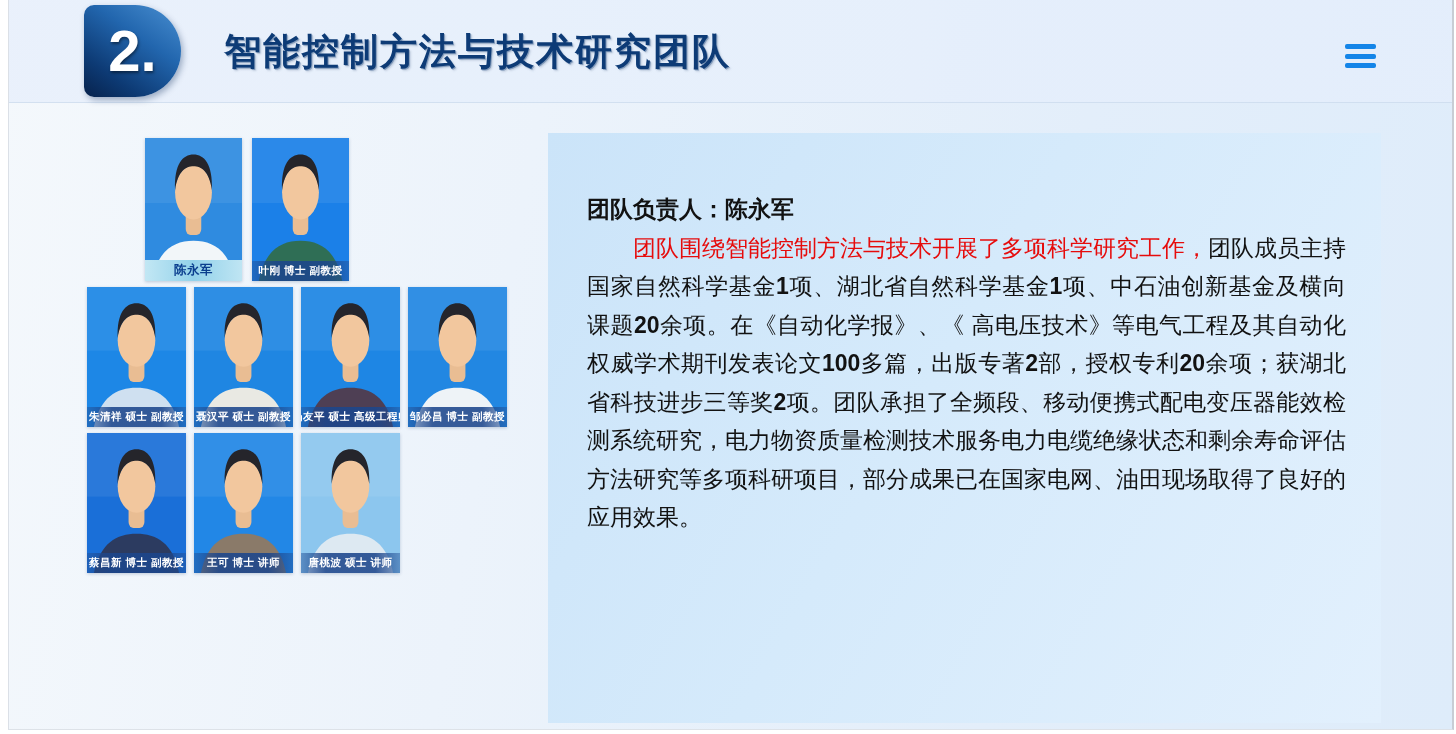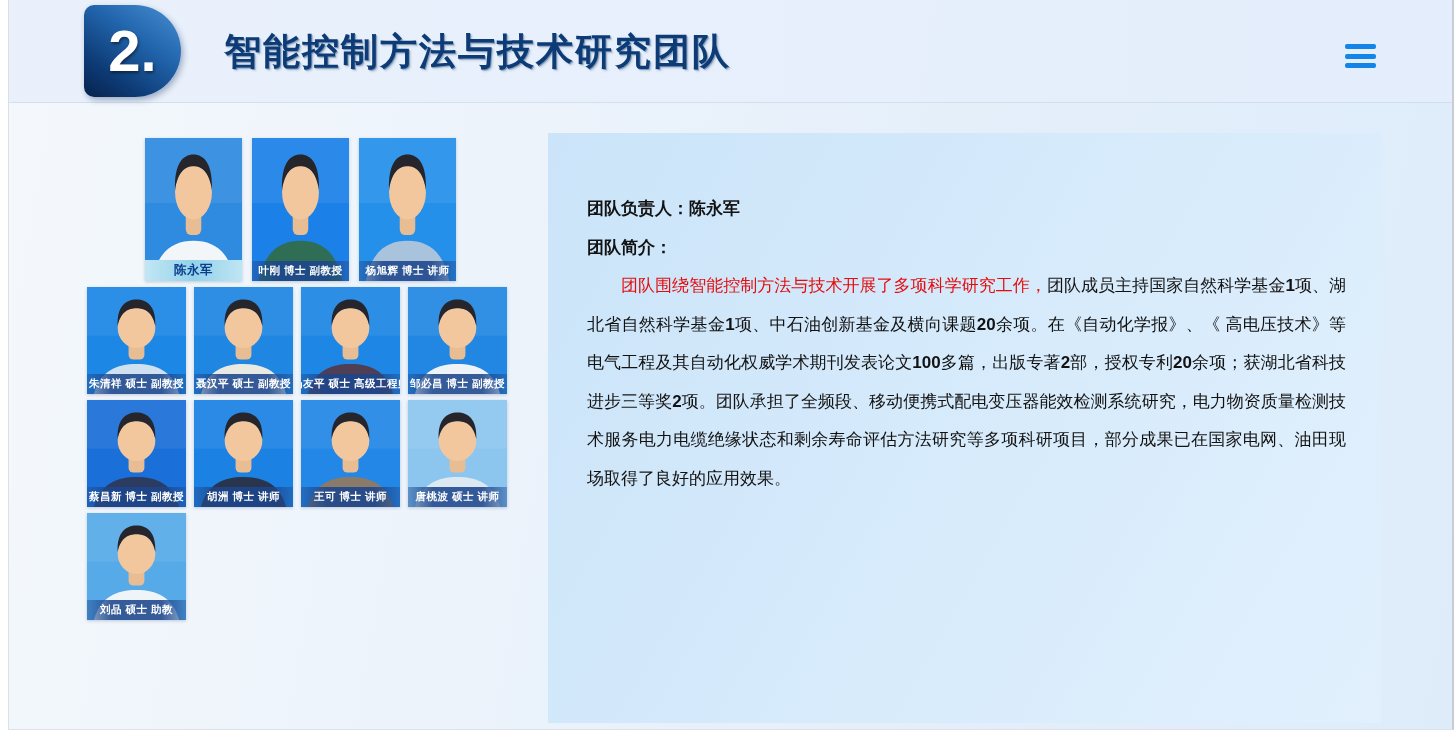--- a/index.html
+++ b/index.html
@@ -43,21 +43,21 @@
   }
   .menu-btn i{ display:block; height:5px; border-radius:2px; background:#1485e8; }
 
   
   .photo-row1{ position:absolute; left:136px; top:138px; display:flex; gap:10px; }
   .photo-grid{
     position:absolute; left:78px; top:287px;
     display:grid; grid-template-columns:repeat(4, 99px); column-gap:8px; row-gap:6px;
   }
   .member-card{
-    position:relative; width:99px; height:107px; overflow:hidden;
+    position:relative; width:99px; height:140px; overflow:hidden;
     box-shadow:0 1px 3px rgba(40,70,120,.25); background:#1f86e4;
   }
   .photo-row1 .member-card{ width:97px; height:143px; }
   .member-card svg{ position:absolute; inset:0; width:100%; height:100%; }
   .name-band{
     position:absolute; left:0; right:0; bottom:0; height:20px;
     background:linear-gradient(90deg, rgba(35,80,150,.45), rgba(28,70,140,.88) 25%, rgba(28,70,140,.88) 75%, rgba(35,80,150,.45));
     color:#ffffff; font-size:10.5px; font-weight:700; letter-spacing:.5px;
     display:flex; align-items:center; justify-content:center; white-space:nowrap;
   }
@@ -67,21 +67,21 @@
   }
 
   
   .info-panel{
     position:absolute; left:539px; top:133px; width:833px; height:590px;
     background:linear-gradient(120deg,#cbe4f9 0%,#d5eafb 45%,#e2f0fd 100%);
     padding:57px 35px 0 39px;
     color:#121212;
   }
   .info-line, .intro-para{
-    font-size:17px; line-height:38.5px; color:#121212;
+    font-size:23px; line-height:38.5px; color:#121212;
     font-family:"Liberation Sans", sans-serif;
   }
   .intro-para{ text-indent:2em; text-align:justify; }
   .seg-b{ font-weight:700; }
   .seg-n{ font-weight:400; }
   .seg-red{ font-weight:400; color:#e60c0c; }
 </style>
 </head>
 <body>
 
@@ -115,31 +115,20 @@
         <svg viewBox="0 0 100 121" preserveAspectRatio="none">
           <rect width="100" height="121" fill="#1b80e8"></rect>
           <rect width="100" height="55" fill="#ffffff" opacity="0.07"></rect>
           <path d="M7,121 C13,95 30,87 50,87 C70,87 87,95 93,121 Z" fill="#2f6e55"></path>
           <rect x="42" y="62" width="16" height="20" rx="5" fill="#e9bd93"></rect>
           <ellipse cx="50" cy="46" rx="19" ry="23" fill="#f2c79e"></ellipse>
           <path d="M31,44 C30,22 39,14 50,14 C61,14 70,22 69,44 C66,28 58,24 50,24 C42,24 34,28 31,44 Z" fill="#25252b"></path>
         </svg>
         <div class="name-band">叶刚 博士 副教授</div>
       </div>
-      <div class="member-card">
-        <svg viewBox="0 0 100 121" preserveAspectRatio="none">
-          <rect width="100" height="121" fill="#2490ea"></rect>
-          <rect width="100" height="55" fill="#ffffff" opacity="0.07"></rect>
-          <path d="M7,121 C13,95 30,87 50,87 C70,87 87,95 93,121 Z" fill="#a9c3dd"></path>
-          <rect x="42" y="62" width="16" height="20" rx="5" fill="#e9bd93"></rect>
-          <ellipse cx="50" cy="46" rx="19" ry="23" fill="#f2c79e"></ellipse>
-          <path d="M31,44 C30,22 39,14 50,14 C61,14 70,22 69,44 C66,28 58,24 50,24 C42,24 34,28 31,44 Z" fill="#25252b"></path>
-        </svg>
-        <div class="name-band">杨旭辉 博士 讲师</div>
-      </div>
     </div>
   <div class="photo-grid" id="photo-grid">
       <div class="member-card">
         <svg viewBox="0 0 100 121" preserveAspectRatio="none">
           <rect width="100" height="121" fill="#1d87e6"></rect>
           <rect width="100" height="55" fill="#ffffff" opacity="0.07"></rect>
           <path d="M7,121 C13,95 30,87 50,87 C70,87 87,95 93,121 Z" fill="#cfe0f0"></path>
           <rect x="42" y="62" width="16" height="20" rx="5" fill="#e9bd93"></rect>
           <ellipse cx="50" cy="46" rx="19" ry="23" fill="#f2c79e"></ellipse>
           <path d="M31,44 C30,22 39,14 50,14 C61,14 70,22 69,44 C66,28 58,24 50,24 C42,24 34,28 31,44 Z" fill="#25252b"></path>
@@ -185,63 +174,40 @@
           <rect width="100" height="55" fill="#ffffff" opacity="0.07"></rect>
           <path d="M7,121 C13,95 30,87 50,87 C70,87 87,95 93,121 Z" fill="#2c3b60"></path>
           <rect x="42" y="62" width="16" height="20" rx="5" fill="#e9bd93"></rect>
           <ellipse cx="50" cy="46" rx="19" ry="23" fill="#f2c79e"></ellipse>
           <path d="M31,44 C30,22 39,14 50,14 C61,14 70,22 69,44 C66,28 58,24 50,24 C42,24 34,28 31,44 Z" fill="#25252b"></path>
         </svg>
         <div class="name-band">蔡昌新 博士 副教授</div>
       </div>
       <div class="member-card">
         <svg viewBox="0 0 100 121" preserveAspectRatio="none">
-          <rect width="100" height="121" fill="#1b82e4"></rect>
-          <rect width="100" height="55" fill="#ffffff" opacity="0.07"></rect>
-          <path d="M7,121 C13,95 30,87 50,87 C70,87 87,95 93,121 Z" fill="#29344d"></path>
-          <rect x="42" y="62" width="16" height="20" rx="5" fill="#e9bd93"></rect>
-          <ellipse cx="50" cy="46" rx="19" ry="23" fill="#f2c79e"></ellipse>
-          <path d="M31,44 C30,22 39,14 50,14 C61,14 70,22 69,44 C66,28 58,24 50,24 C42,24 34,28 31,44 Z" fill="#25252b"></path>
-        </svg>
-        <div class="name-band">胡洲 博士 讲师</div>
-      </div>
-      <div class="member-card">
-        <svg viewBox="0 0 100 121" preserveAspectRatio="none">
           <rect width="100" height="121" fill="#2287e6"></rect>
           <rect width="100" height="55" fill="#ffffff" opacity="0.07"></rect>
           <path d="M7,121 C13,95 30,87 50,87 C70,87 87,95 93,121 Z" fill="#8a7a69"></path>
           <rect x="42" y="62" width="16" height="20" rx="5" fill="#e9bd93"></rect>
           <ellipse cx="50" cy="46" rx="19" ry="23" fill="#f2c79e"></ellipse>
           <path d="M31,44 C30,22 39,14 50,14 C61,14 70,22 69,44 C66,28 58,24 50,24 C42,24 34,28 31,44 Z" fill="#25252b"></path>
         </svg>
         <div class="name-band">王可 博士 讲师</div>
       </div>
       <div class="member-card">
         <svg viewBox="0 0 100 121" preserveAspectRatio="none">
           <rect width="100" height="121" fill="#8cc6ee"></rect>
           <rect width="100" height="55" fill="#ffffff" opacity="0.07"></rect>
           <path d="M7,121 C13,95 30,87 50,87 C70,87 87,95 93,121 Z" fill="#dde9f2"></path>
           <rect x="42" y="62" width="16" height="20" rx="5" fill="#e9bd93"></rect>
           <ellipse cx="50" cy="46" rx="19" ry="23" fill="#f2c79e"></ellipse>
           <path d="M31,44 C30,22 39,14 50,14 C61,14 70,22 69,44 C66,28 58,24 50,24 C42,24 34,28 31,44 Z" fill="#25252b"></path>
         </svg>
         <div class="name-band">唐桃波 硕士 讲师</div>
-      </div>
-      <div class="member-card">
-        <svg viewBox="0 0 100 121" preserveAspectRatio="none">
-          <rect width="100" height="121" fill="#57aae8"></rect>
-          <rect width="100" height="55" fill="#ffffff" opacity="0.07"></rect>
-          <path d="M7,121 C13,95 30,87 50,87 C70,87 87,95 93,121 Z" fill="#eef4f8"></path>
-          <rect x="42" y="62" width="16" height="20" rx="5" fill="#e9bd93"></rect>
-          <ellipse cx="50" cy="46" rx="19" ry="23" fill="#f2c79e"></ellipse>
-          <path d="M31,44 C30,22 39,14 50,14 C61,14 70,22 69,44 C66,28 58,24 50,24 C42,24 34,28 31,44 Z" fill="#25252b"></path>
-        </svg>
-        <div class="name-band">刘品 硕士 助教</div>
       </div>
     </div>
 
   <div class="info-panel">
     <div class="info-line"><span class="seg-b">团队负责人：陈永军</span></div>
-    <div class="info-line"><span class="seg-b">团队简介：</span></div>
     <div class="intro-para"><span class="seg-red">团队围绕智能控制方法与技术开展了多项科学研究工作，</span><span class="seg-n">团队成员主持国家自然科学基金</span><span class="seg-b">1</span><span class="seg-n">项、湖北省自然科学基金</span><span class="seg-b">1</span><span class="seg-n">项、中石油创新基金及横向课题</span><span class="seg-b">20</span><span class="seg-n">余项。在《自动化学报》、《 高电压技术》等电气工程及其自动化权威学术期刊发表论文</span><span class="seg-b">100</span><span class="seg-n">多篇，出版专著</span><span class="seg-b">2</span><span class="seg-n">部，授权专利</span><span class="seg-b">20</span><span class="seg-n">余项；获湖北省科技进步三等奖</span><span class="seg-b">2</span><span class="seg-n">项。团队承担了全频段、移动便携式配电变压器能效检测系统研究，电力物资质量检测技术服务电力电缆绝缘状态和剩余寿命评估方法研究等多项科研项目，部分成果已在国家电网、油田现场取得了良好的应用效果。</span></div>
   </div>
 
 </div>
 
 </body></html>

